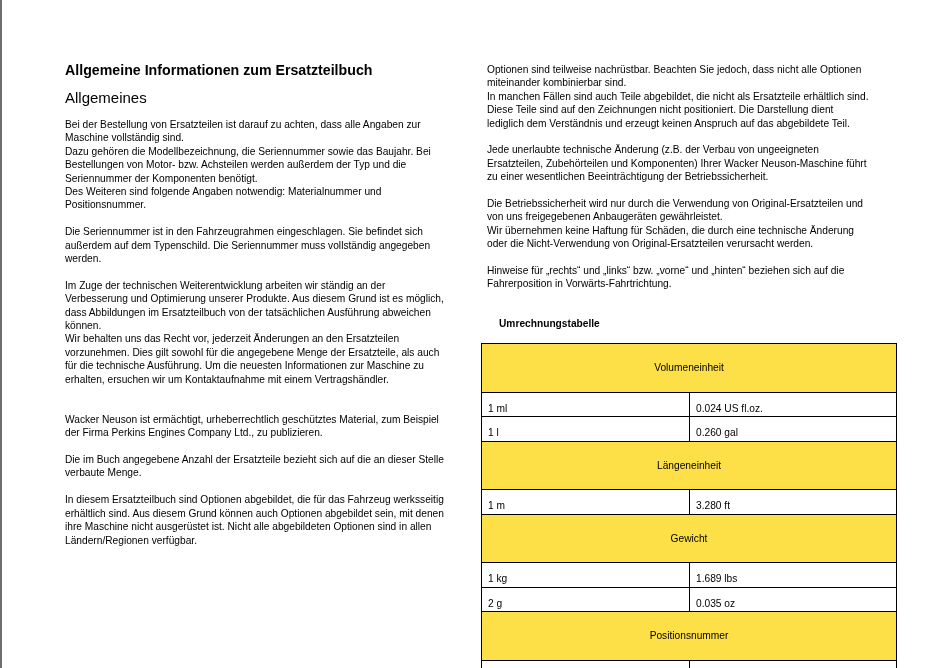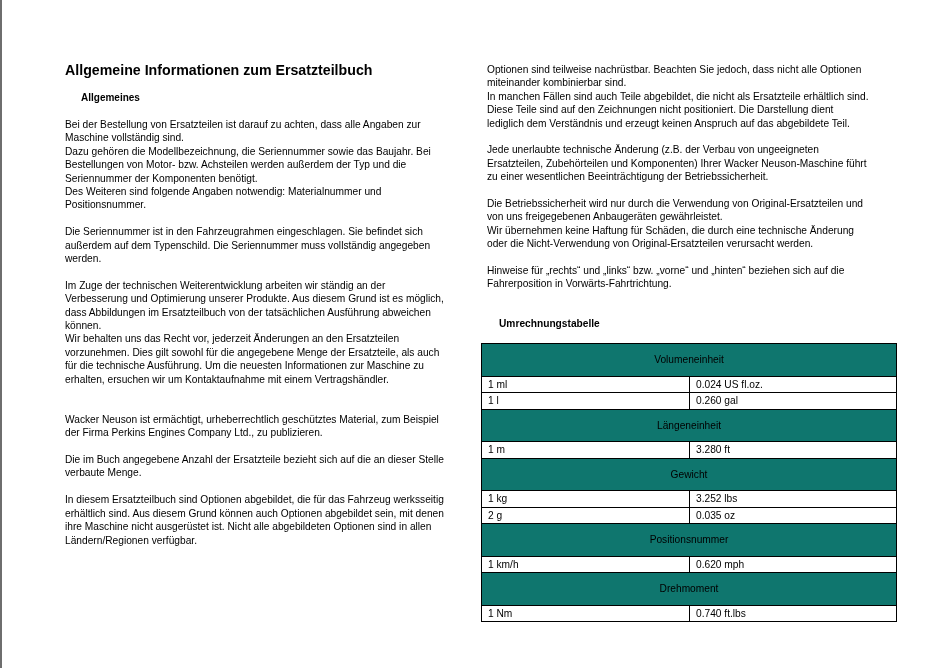--- a/index.html
+++ b/index.html
@@ -19,40 +19,40 @@
     font-size: 10.2px;
     line-height: 13.4px;
   }
   .col-left { left: 65px; top: 62px; width: 400px; }
   .col-right { left: 487px; top: 63px; width: 400px; }
   .title {
     font-size: 14.2px; font-weight: bold; margin: 0;
     line-height: 17px;
   }
   .sub {
-    font-weight: bold; font-size: 10px;
-    margin: 14px 0 0 16px; line-height: 13px;
+    font-weight: normal; font-size: 15px;
+    margin: 14px 0 0 0; line-height: 13px;
   }
   .para { margin: 0; white-space: pre-line; }
   .gap { height: 13.4px; }
   .table-heading {
     font-weight: bold; margin: 0;
     position: absolute; left: 487px; top: 318px; font-size: 10.2px; padding-left: 12px;
   }
   table.conv {
     position: absolute; left: 481px; top: 343px;
     width: 416px; border-collapse: collapse;
     font-size: 10.2px;
   }
   table.conv td {
-    border: 1px solid #000; height: 15.5px; padding: 0 0 0 6px;
+    border: 1px solid #000; height: 15.5px; padding: 8px 0 0 6px;
     line-height: 15px; vertical-align: middle;
   }
   table.conv tr.group td {
-    background: #0f766e; text-align: center; padding: 8px;
+    background: #fde047; text-align: center; padding: 16px;
   }
   table.conv td.c1 { width: 201px; }
   table.conv { border-left: 1.5px solid #000; border-right: 1.5px solid #000; border-bottom: 1.5px solid #000; }
 </style>
 </head>
 <body>
 
 <div class="left-border"></div>
 
 <div class="col col-left">
@@ -136,21 +136,21 @@
     <tr>
       <td class="c1">1 m</td>
       <td>3.280 ft</td>
     </tr>
 
     <tr class="group">
       <td colspan="2">Gewicht</td>
     </tr>
     <tr>
       <td class="c1">1 kg</td>
-      <td>3.252 lbs</td>
+      <td>1.689 lbs</td>
     </tr>
     <tr>
       <td class="c1">2 g</td>
       <td>0.035 oz</td>
     </tr>
 
     <tr class="group">
       <td colspan="2">Positionsnummer</td>
     </tr>
     <tr>

